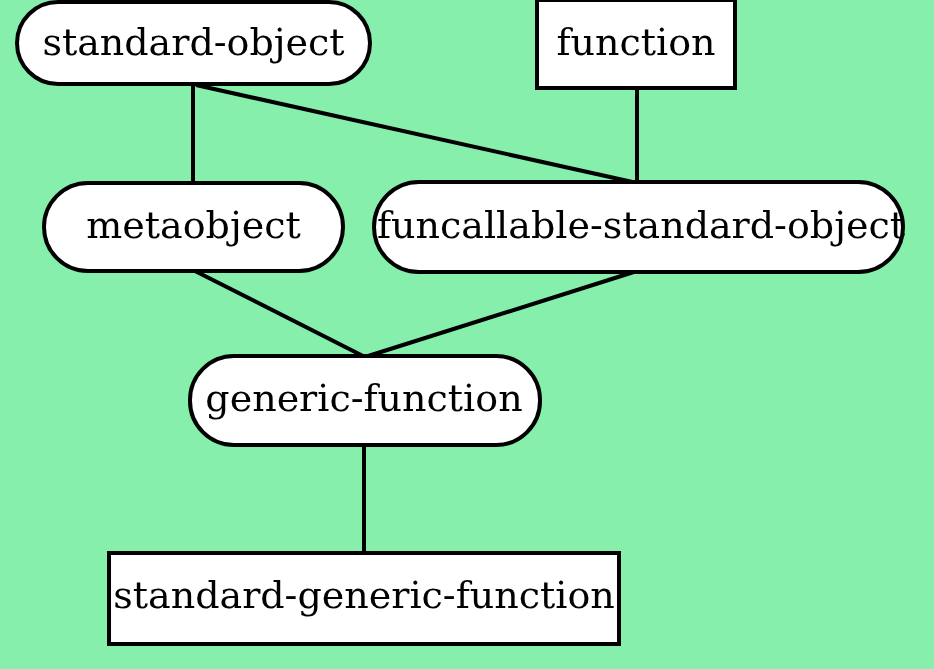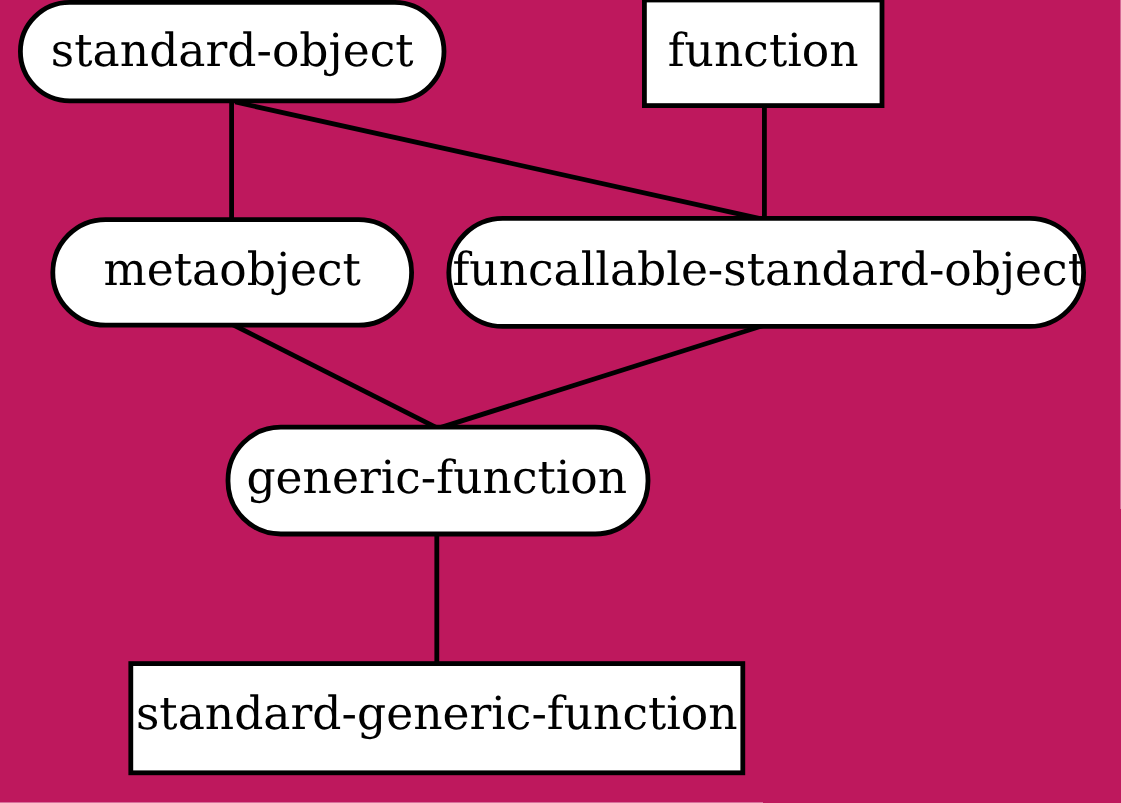--- a/index.html
+++ b/index.html
@@ -8,21 +8,21 @@
     padding: 0;
     background: #ffffff;
   }
   body {
     font-family: "DejaVu Serif", "Liberation Serif", serif;
   }
   #diagram-root {
     position: relative;
     width: 934px;
     height: 669px;
-    background: #be185d;
+    background: #86efac;
     overflow: hidden;
   }
   #diagram-svg {
     position: absolute;
     left: 0;
     top: 0;
     width: 934px;
     height: 669px;
     display: block;
   }

